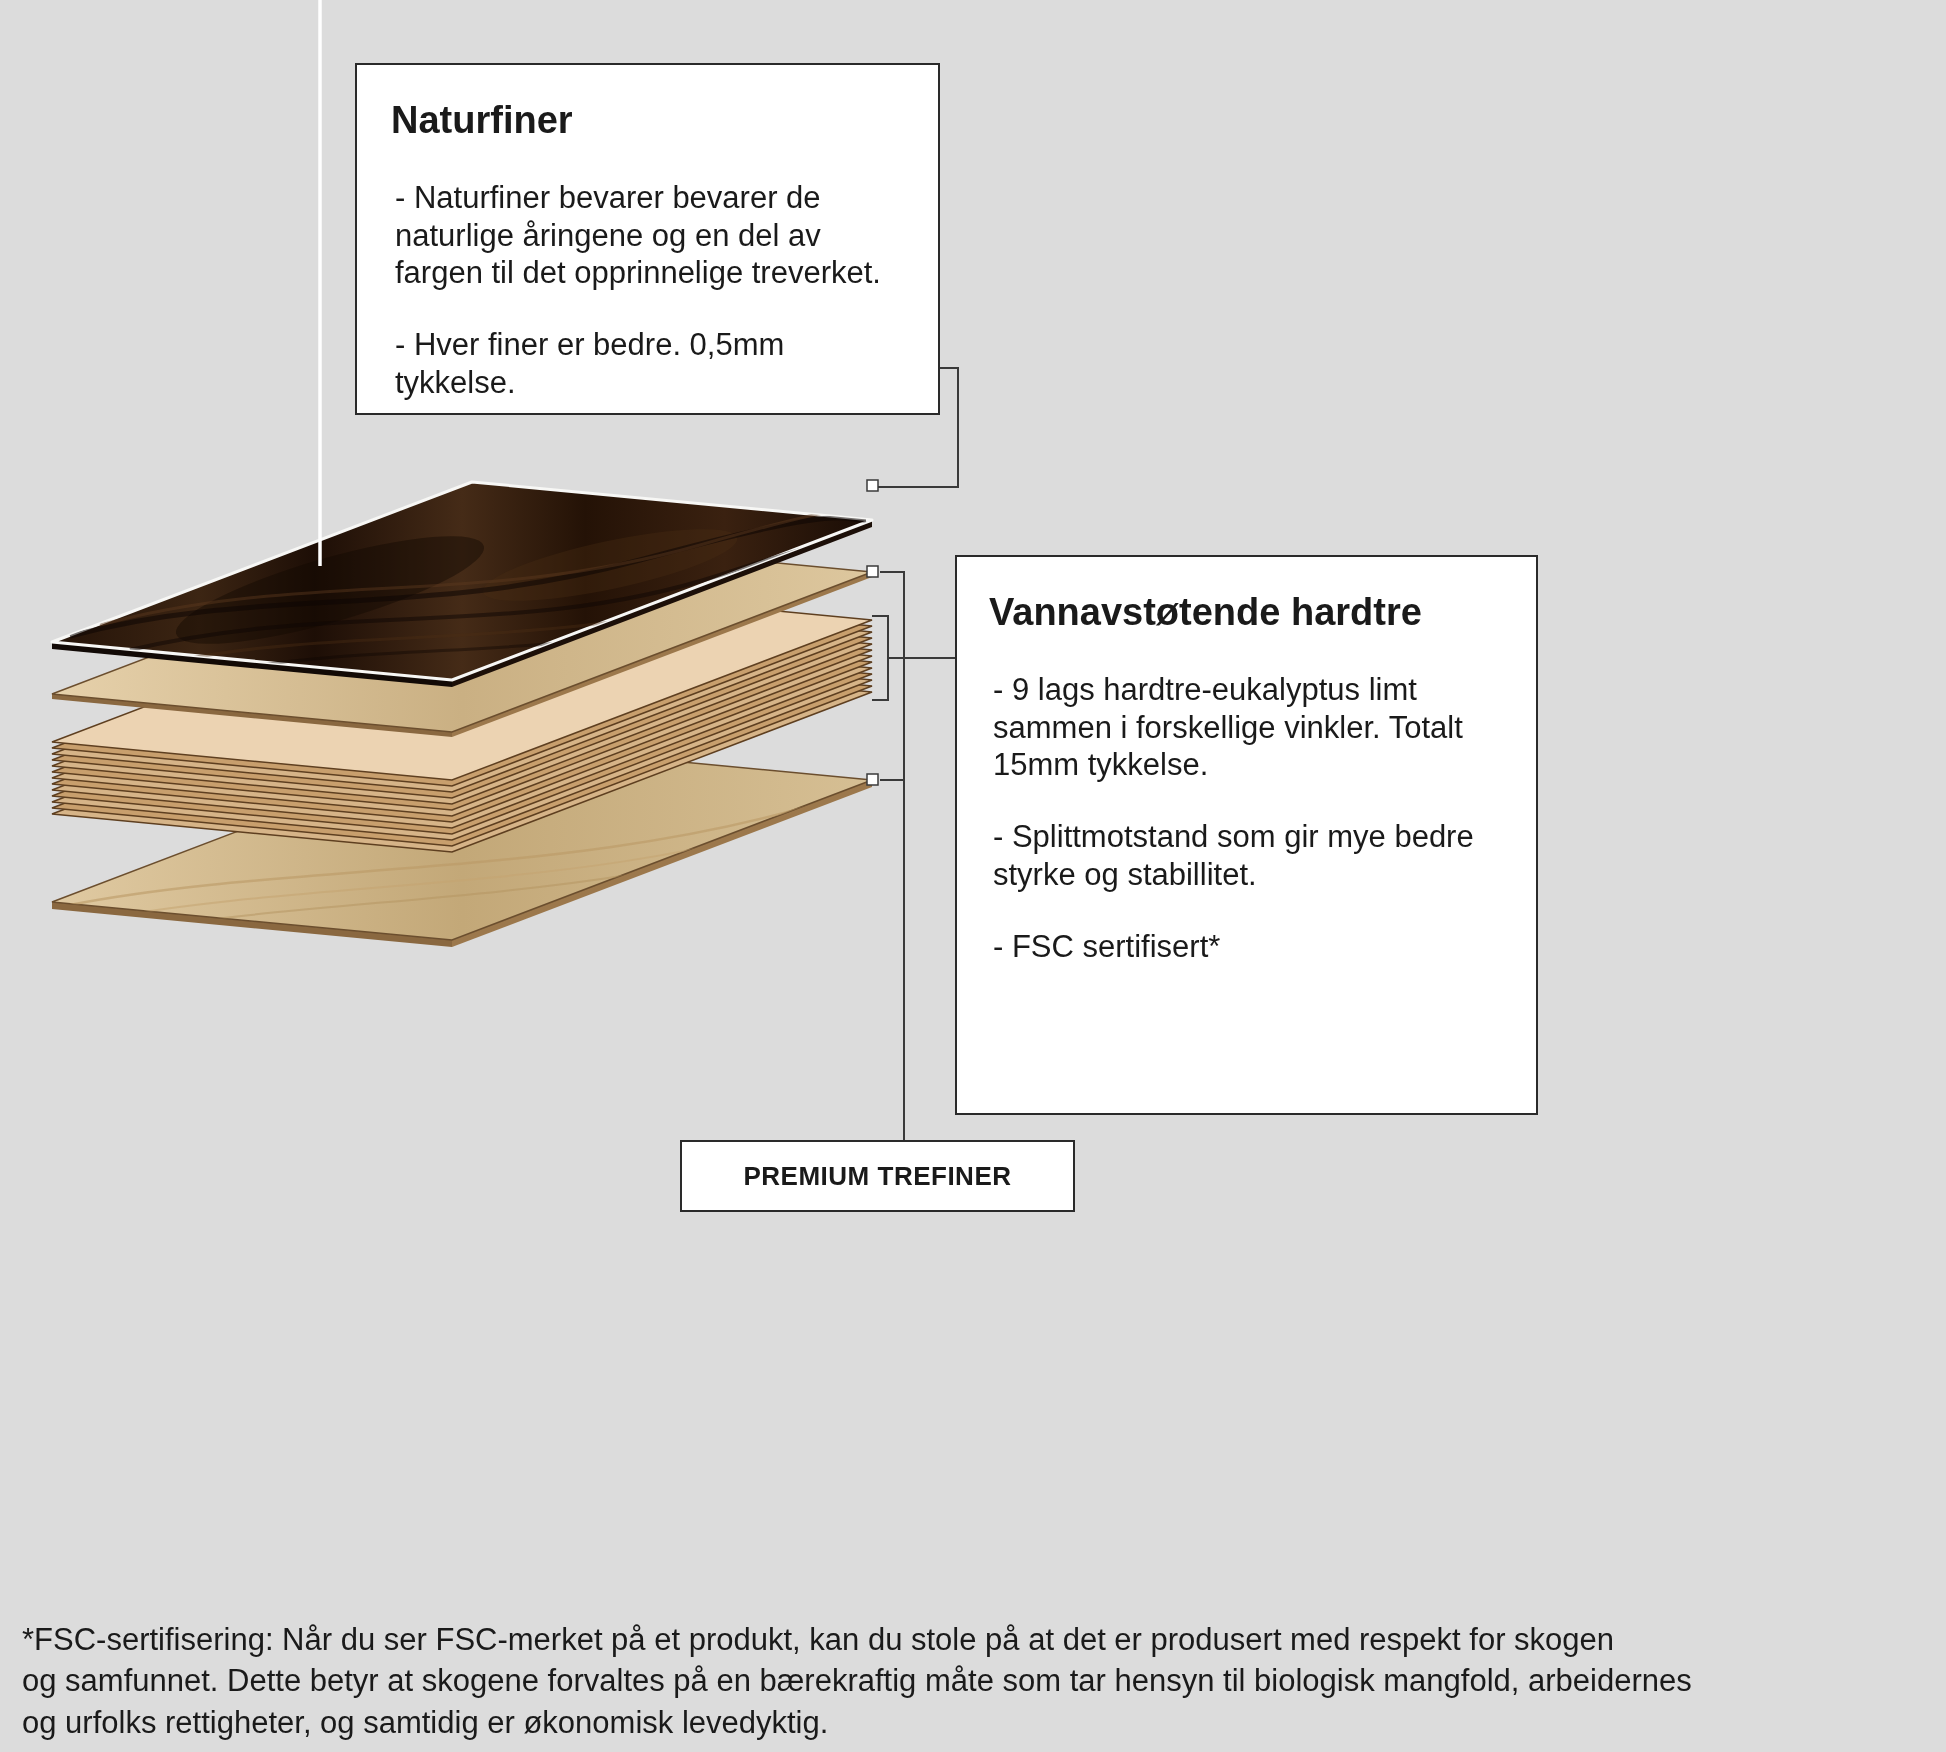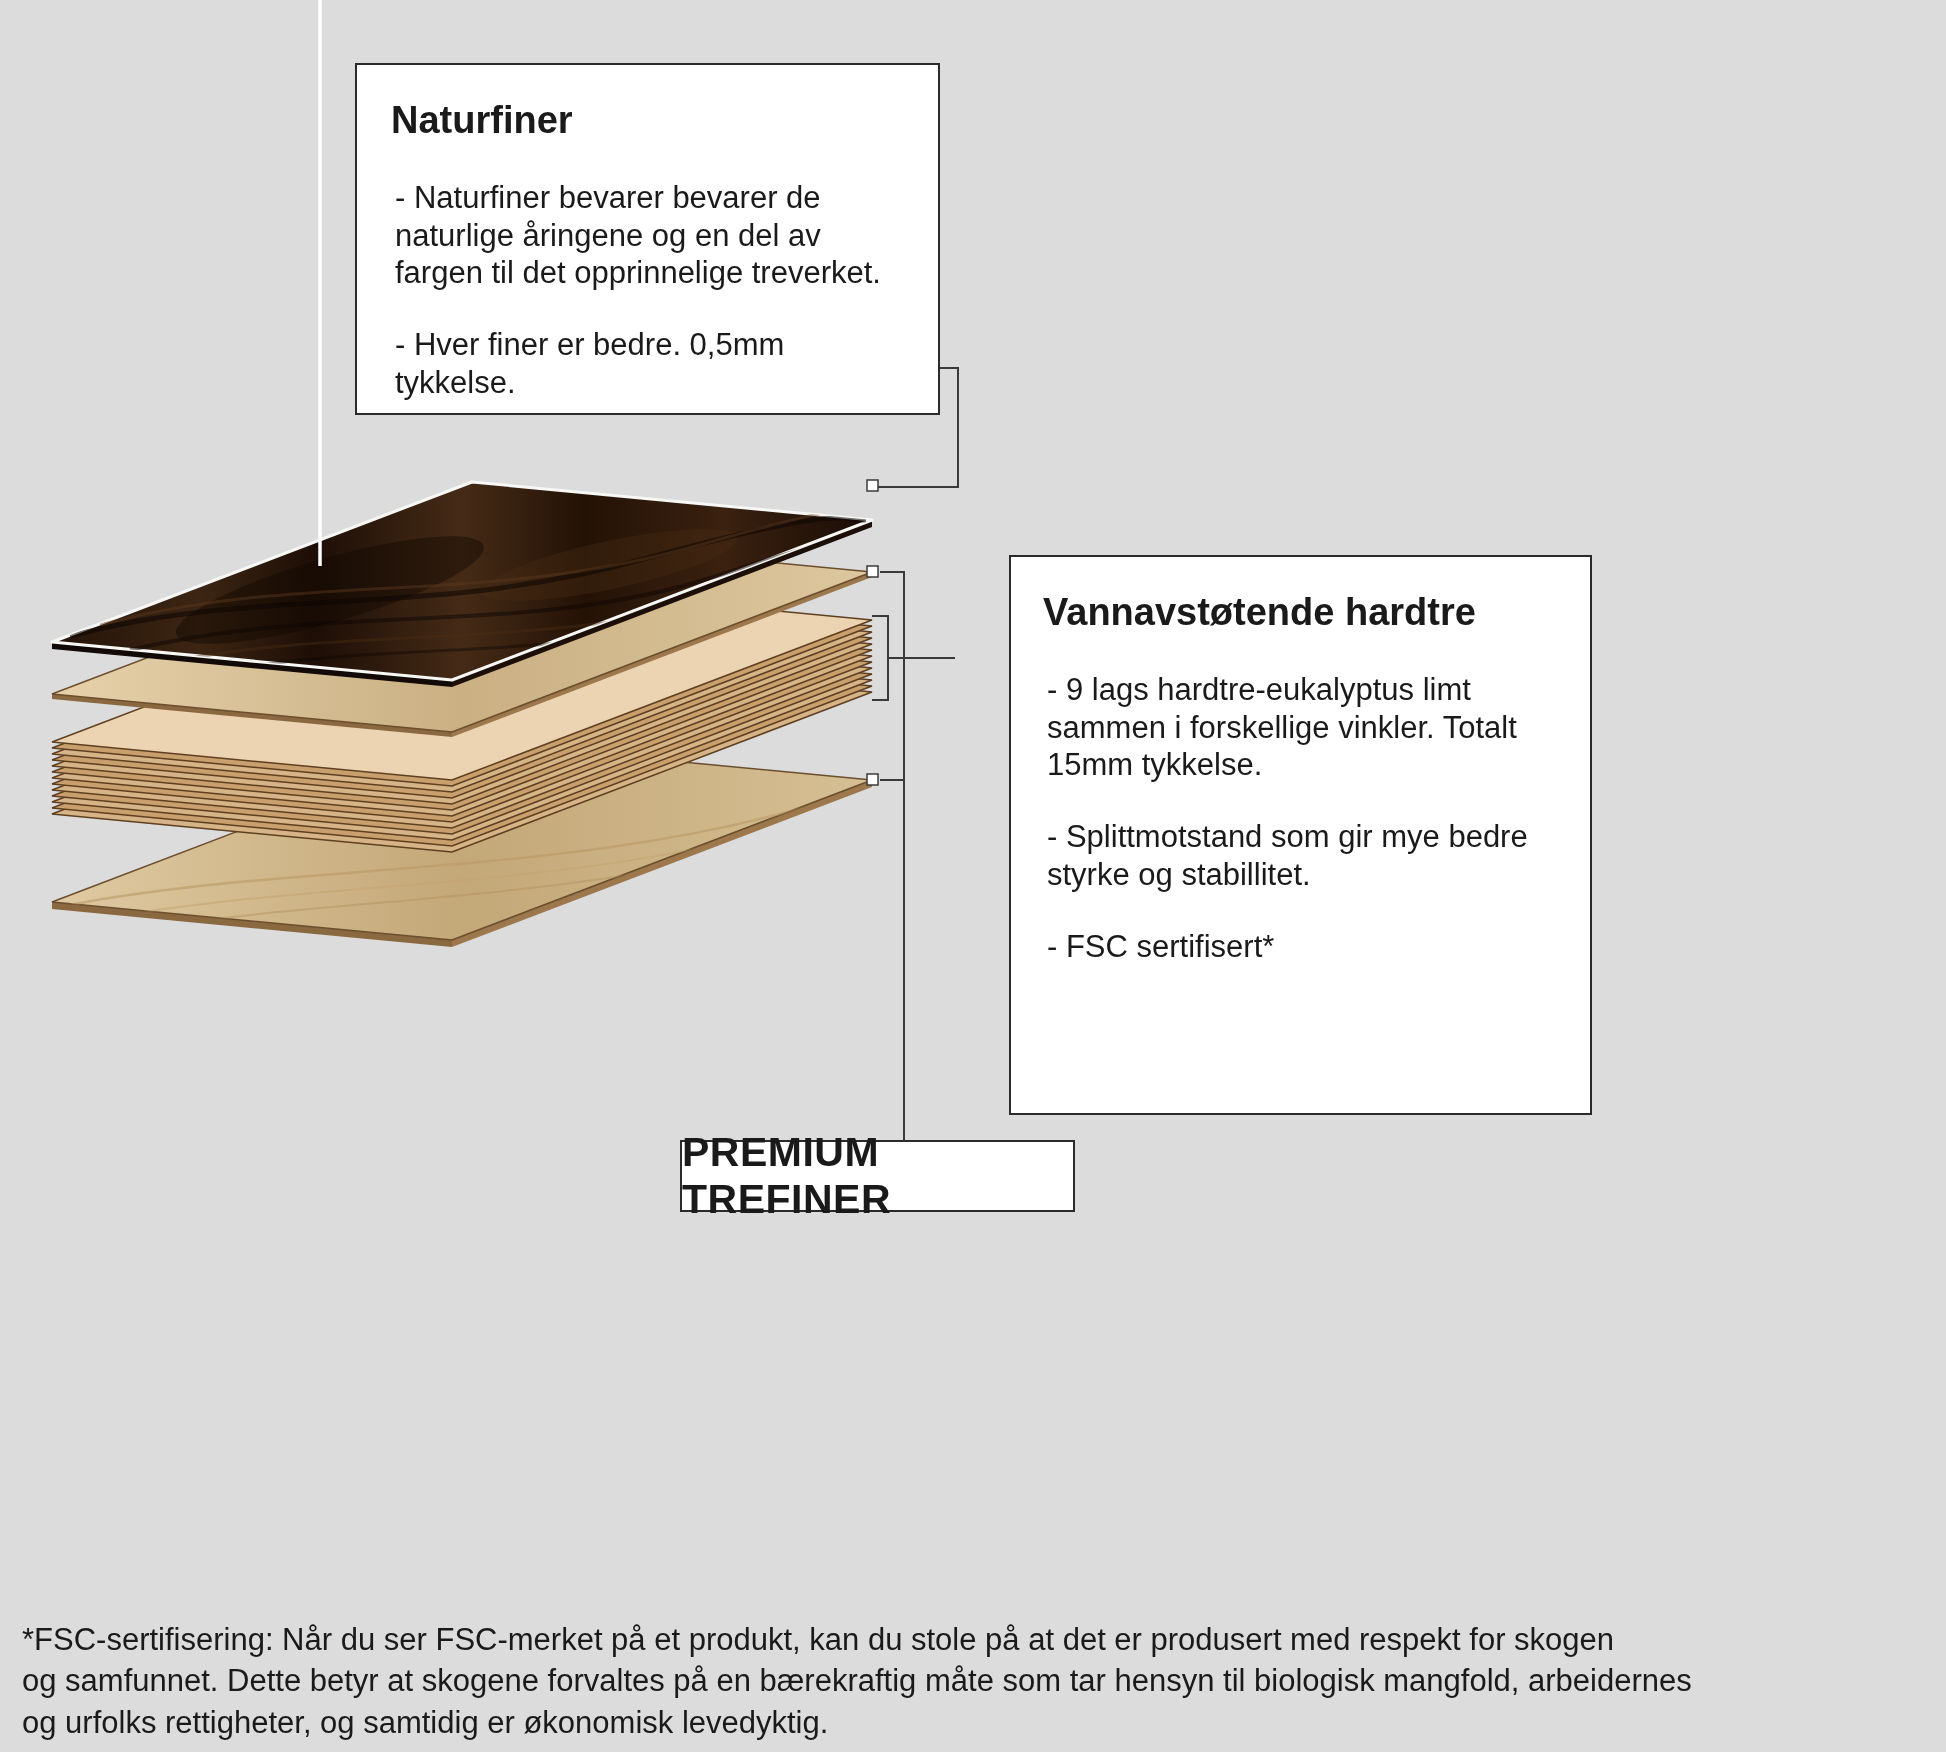--- a/index.html
+++ b/index.html
@@ -36,34 +36,34 @@
     margin:0 0 34px 4px;
     white-space:pre-line;
   }
   .callout p:last-child{margin-bottom:0;}
   .naturfiner-box{
     left:355px; top:63px;
     width:585px; height:352px;
     padding:34px 28px 16px 34px;
   }
   .hardtre-box{
-    left:1009px; top:555px;
+    left:955px; top:555px;
     width:583px; height:560px;
     padding:34px 18px 28px 32px;
   }
   .premium-box{
     left:680px; top:1140px;
     width:395px; height:72px;
     display:flex;
     align-items:center;
     justify-content:center;
   }
   .premium-box .premium-text{
     font-weight:bold;
-    font-size:41px;
+    font-size:26px;
     letter-spacing:0.5px;
   }
   .footnote{
     position:absolute;
     left:22px; top:1578px;
     width:1910px;
     font-size:31px;
     line-height:1.33;
     white-space:pre-line;
   }

